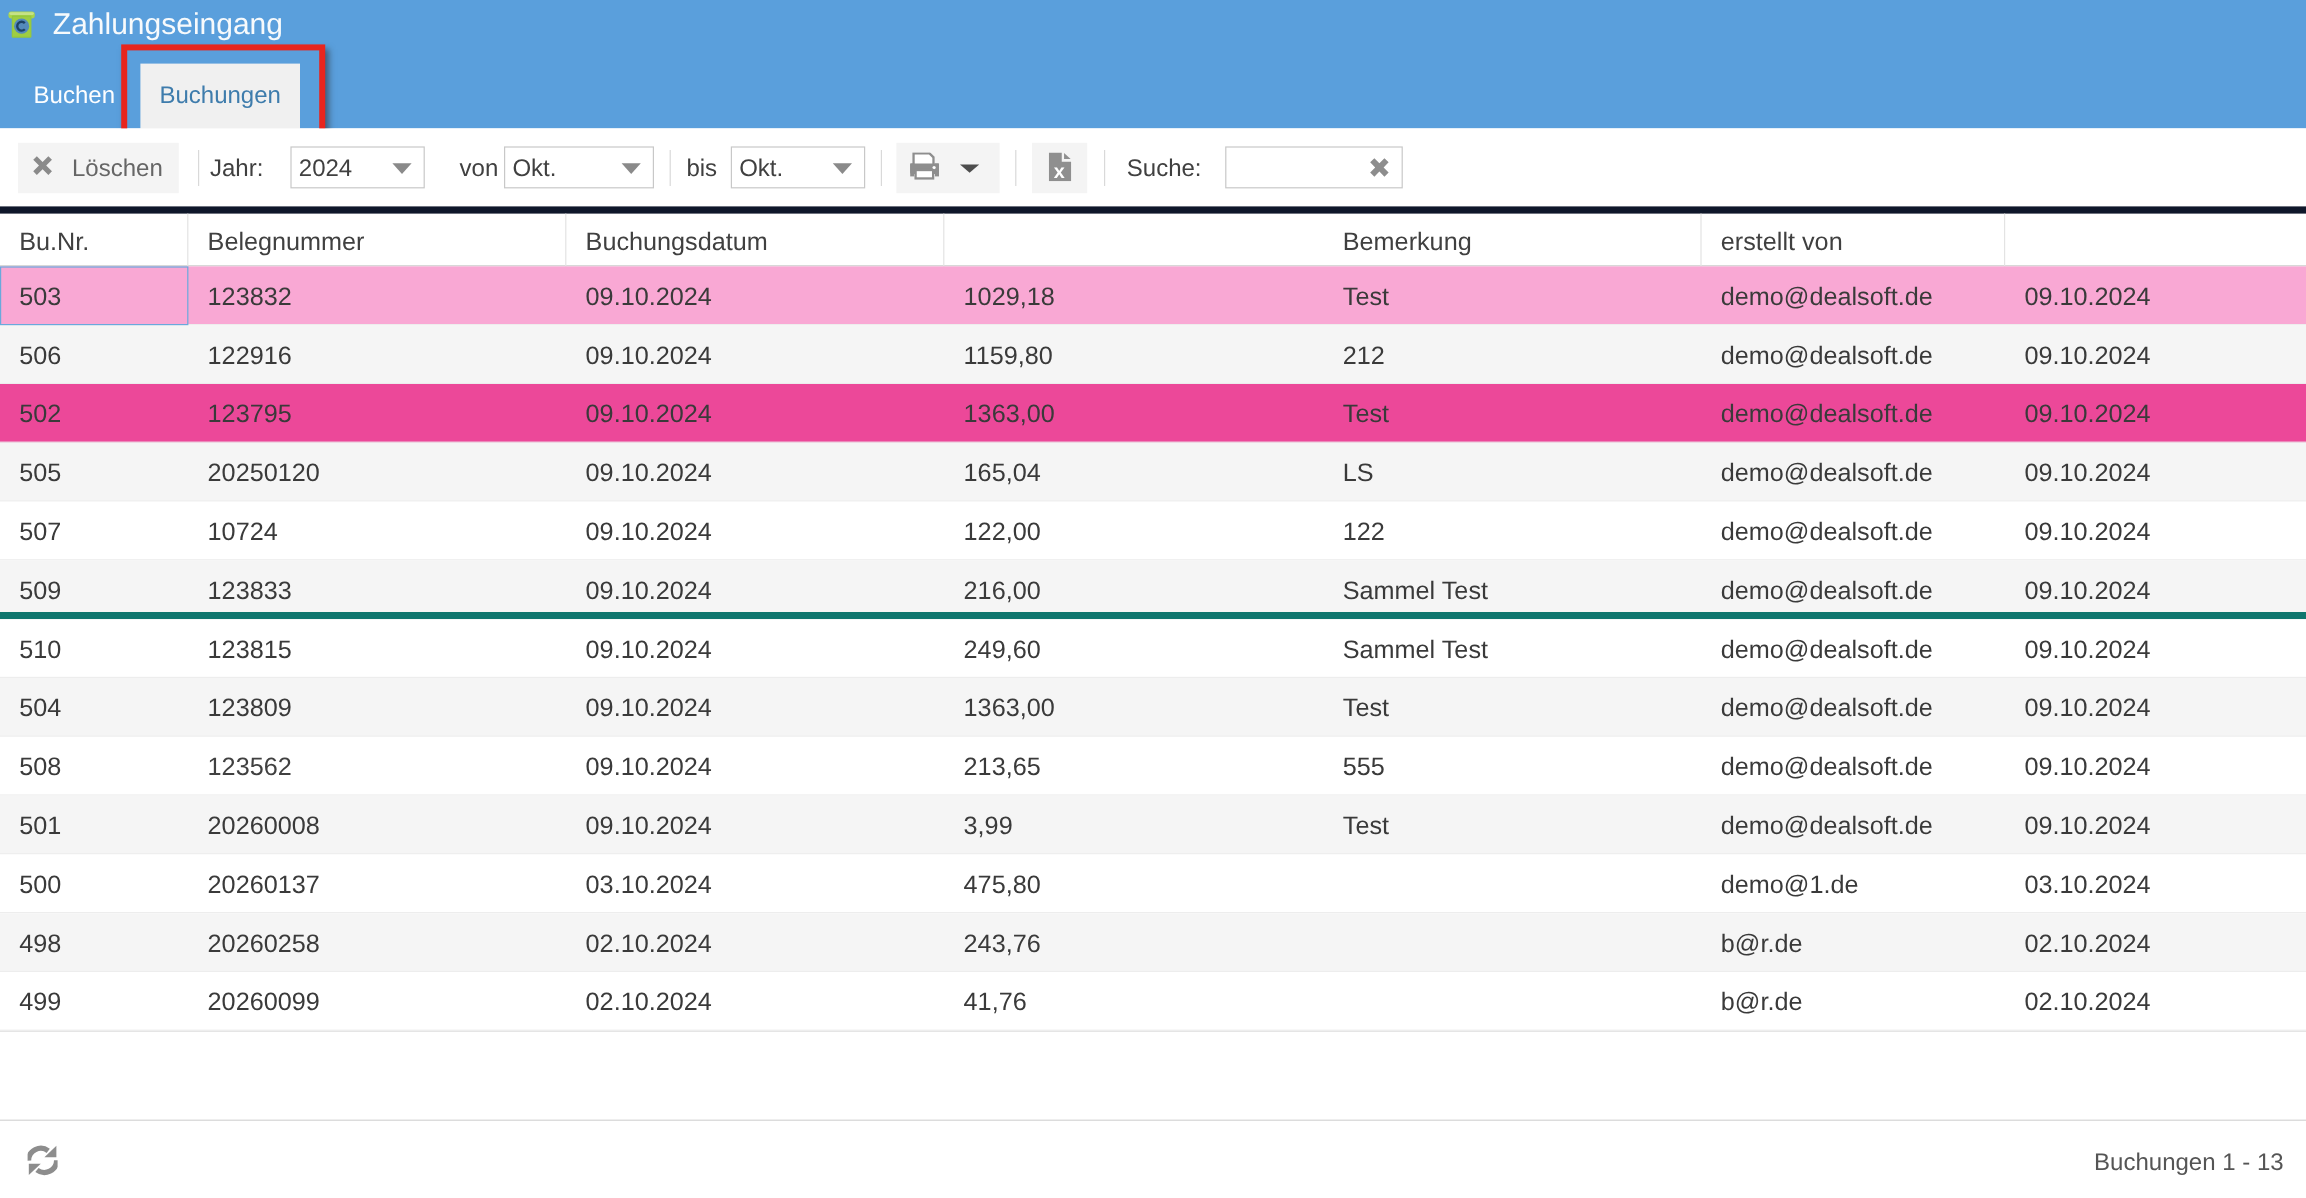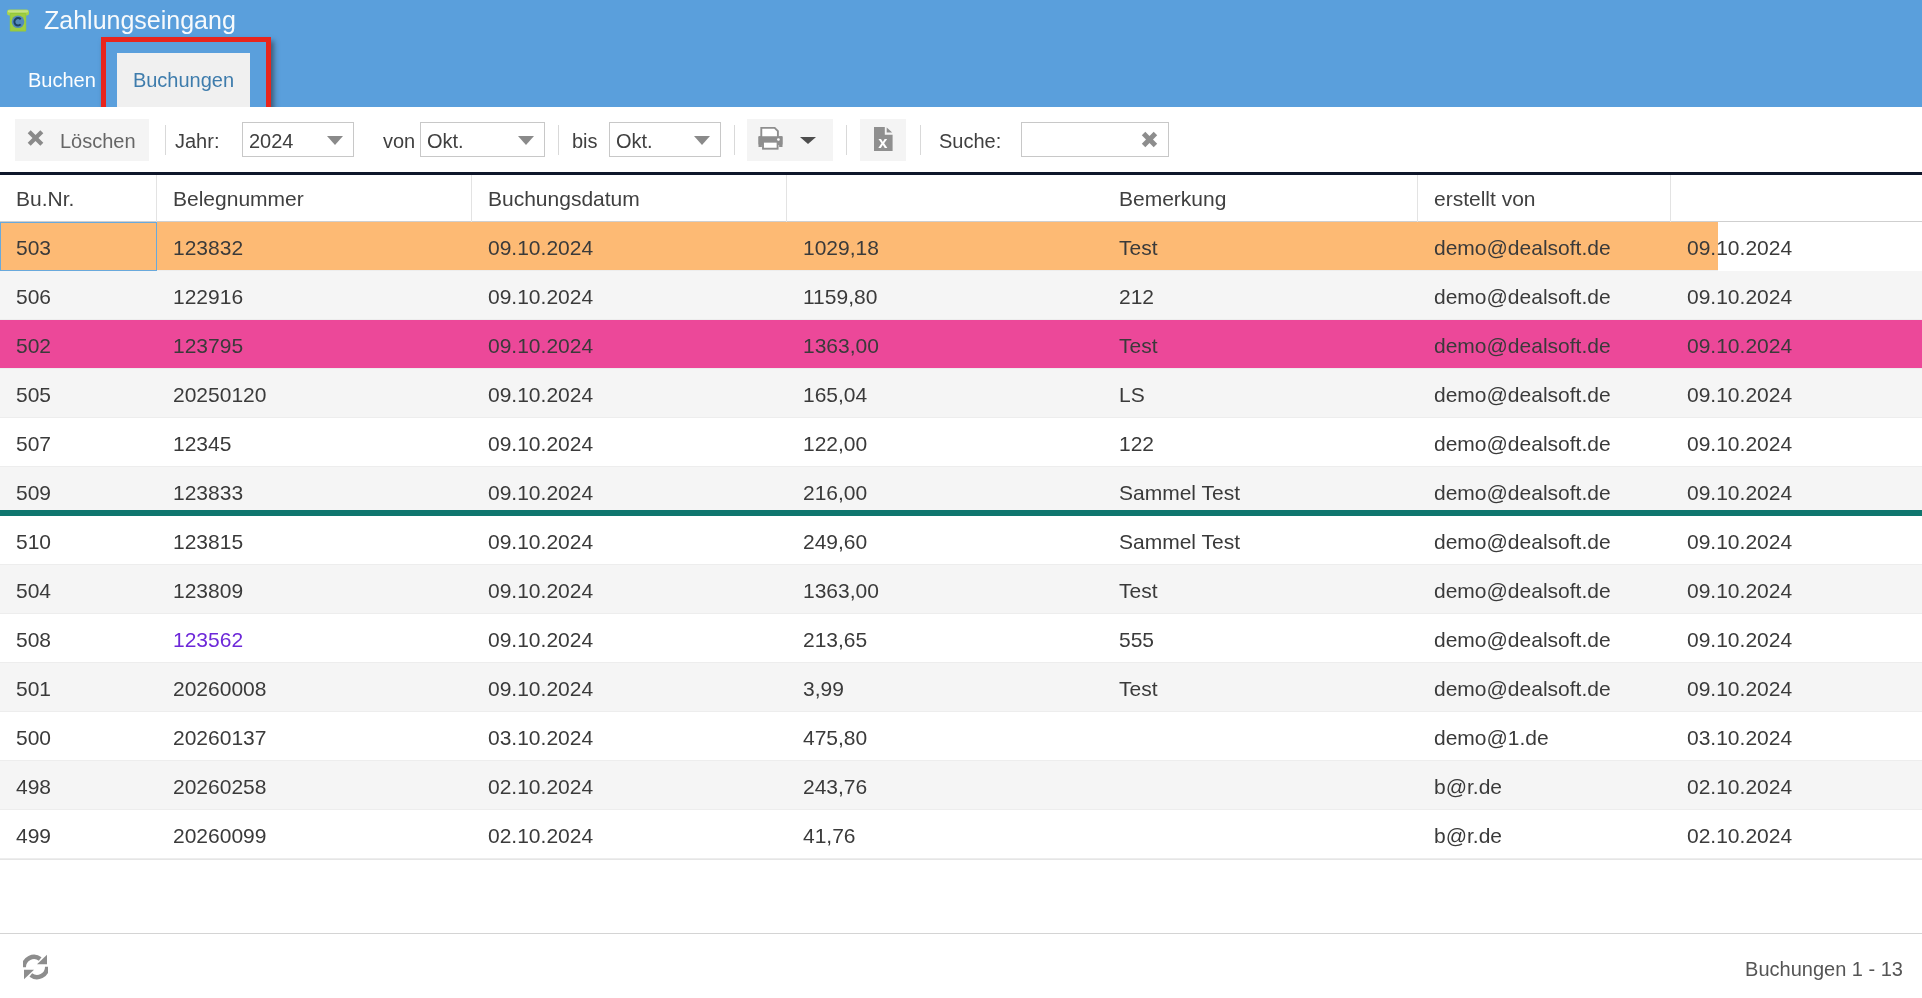--- a/index.html
+++ b/index.html
@@ -86,39 +86,39 @@
     <text x="4.2" y="21" font-size="16.5" fill="#fff" font-family="Liberation Sans" font-weight="bold">x</text>
   </svg>
   <div class="tsep" style="left:920px;"></div>
   <div class="tlabel" style="left:939px;">Suche:</div>
   <div class="combo" style="left:1021px; width:148px;"></div>
   <svg class="abs" style="left:1141px; top:24px;" width="17" height="17" viewBox="0 0 17 17">
     <path d="M4.3 0.8 L8.5 5 L12.7 0.8 L16.2 4.3 L12 8.5 L16.2 12.7 L12.7 16.2 L8.5 12 L4.3 16.2 L0.8 12.7 L5 8.5 L0.8 4.3 Z" fill="#8d8d8d"></path>
   </svg>
 </div>
 
-<div id="tablehead" class="abs" style="left:0; top:172px; width:1922px; height:50px; border-top:3px solid #0f172a; border-bottom:1px solid #cfcfcf; background:#fff;">
+<div id="tablehead" class="abs" style="left:0; top:172px; width:1922px; height:50px; border-top:6px solid #0f172a; border-bottom:1px solid #cfcfcf; background:#fff;">
     <div style="position:absolute; left:0px; top:0; width:157px; height:49px; border-right:1px solid #e3e3e3;">
       <span style="position:absolute; left:16px; top:12px; font-size:21px; color:#404040; white-space:nowrap;">Bu.Nr.</span>
     </div>
     <div style="position:absolute; left:157px; top:0; width:315px; height:49px; border-right:1px solid #e3e3e3;">
       <span style="position:absolute; left:16px; top:12px; font-size:21px; color:#404040; white-space:nowrap;">Belegnummer</span>
     </div>
     <div style="position:absolute; left:472px; top:0; width:315px; height:49px; border-right:1px solid #e3e3e3;">
       <span style="position:absolute; left:16px; top:12px; font-size:21px; color:#404040; white-space:nowrap;">Buchungsdatum</span>
     </div>
     <div style="position:absolute; left:1103px; top:0; width:315px; height:49px; border-right:1px solid #e3e3e3;">
       <span style="position:absolute; left:16px; top:12px; font-size:21px; color:#404040; white-space:nowrap;">Bemerkung</span>
     </div>
     <div style="position:absolute; left:1418px; top:0; width:253px; height:49px; border-right:1px solid #e3e3e3;">
       <span style="position:absolute; left:16px; top:12px; font-size:21px; color:#404040; white-space:nowrap;">erstellt von</span>
     </div>
   </div>
 <div id="tbl" class="abs" style="left:0; top:172px; width:1922px;">
-    <div style="position:absolute; left:0; top:50px; width:1718px; height:49px; background:#fdba74; border-bottom:1px solid #ededed;">
+    <div style="position:absolute; left:0; top:50px; width:1922px; height:49px; background:#f9a8d4; border-bottom:1px solid #ededed;">
       <span style="position:absolute; left:16px; top:14px; font-size:21px; color:#3a3a3a; white-space:nowrap;">503</span>
       <span style="position:absolute; left:173px; top:14px; font-size:21px; color:#3a3a3a; white-space:nowrap;">123832</span>
       <span style="position:absolute; left:488px; top:14px; font-size:21px; color:#3a3a3a; white-space:nowrap;">09.10.2024</span>
       <span style="position:absolute; left:803px; top:14px; font-size:21px; color:#3a3a3a; white-space:nowrap;">1029,18</span>
       <span style="position:absolute; left:1119px; top:14px; font-size:21px; color:#3a3a3a; white-space:nowrap;">Test</span>
       <span style="position:absolute; left:1434px; top:14px; font-size:21px; color:#3a3a3a; white-space:nowrap;">demo@dealsoft.de</span>
       <span style="position:absolute; left:1687px; top:14px; font-size:21px; color:#3a3a3a; white-space:nowrap;">09.10.2024</span>
     </div>
     <div style="position:absolute; left:0; top:99px; width:1922px; height:49px; background:#f5f5f5; border-bottom:1px solid #ededed;">
       <span style="position:absolute; left:16px; top:14px; font-size:21px; color:#3a3a3a; white-space:nowrap;">506</span>
@@ -142,21 +142,21 @@
       <span style="position:absolute; left:16px; top:14px; font-size:21px; color:#3a3a3a; white-space:nowrap;">505</span>
       <span style="position:absolute; left:173px; top:14px; font-size:21px; color:#3a3a3a; white-space:nowrap;">20250120</span>
       <span style="position:absolute; left:488px; top:14px; font-size:21px; color:#3a3a3a; white-space:nowrap;">09.10.2024</span>
       <span style="position:absolute; left:803px; top:14px; font-size:21px; color:#3a3a3a; white-space:nowrap;">165,04</span>
       <span style="position:absolute; left:1119px; top:14px; font-size:21px; color:#3a3a3a; white-space:nowrap;">LS</span>
       <span style="position:absolute; left:1434px; top:14px; font-size:21px; color:#3a3a3a; white-space:nowrap;">demo@dealsoft.de</span>
       <span style="position:absolute; left:1687px; top:14px; font-size:21px; color:#3a3a3a; white-space:nowrap;">09.10.2024</span>
     </div>
     <div style="position:absolute; left:0; top:246px; width:1922px; height:49px; background:#fff; border-bottom:1px solid #ededed;">
       <span style="position:absolute; left:16px; top:14px; font-size:21px; color:#3a3a3a; white-space:nowrap;">507</span>
-      <span style="position:absolute; left:173px; top:14px; font-size:21px; color:#3a3a3a; white-space:nowrap;">12345</span>
+      <span style="position:absolute; left:173px; top:14px; font-size:21px; color:#3a3a3a; white-space:nowrap;">10724</span>
       <span style="position:absolute; left:488px; top:14px; font-size:21px; color:#3a3a3a; white-space:nowrap;">09.10.2024</span>
       <span style="position:absolute; left:803px; top:14px; font-size:21px; color:#3a3a3a; white-space:nowrap;">122,00</span>
       <span style="position:absolute; left:1119px; top:14px; font-size:21px; color:#3a3a3a; white-space:nowrap;">122</span>
       <span style="position:absolute; left:1434px; top:14px; font-size:21px; color:#3a3a3a; white-space:nowrap;">demo@dealsoft.de</span>
       <span style="position:absolute; left:1687px; top:14px; font-size:21px; color:#3a3a3a; white-space:nowrap;">09.10.2024</span>
     </div>
     <div style="position:absolute; left:0; top:295px; width:1922px; height:49px; background:#f5f5f5; border-bottom:6px solid #0f766e;">
       <span style="position:absolute; left:16px; top:14px; font-size:21px; color:#3a3a3a; white-space:nowrap;">509</span>
       <span style="position:absolute; left:173px; top:14px; font-size:21px; color:#3a3a3a; white-space:nowrap;">123833</span>
       <span style="position:absolute; left:488px; top:14px; font-size:21px; color:#3a3a3a; white-space:nowrap;">09.10.2024</span>
@@ -178,21 +178,21 @@
       <span style="position:absolute; left:16px; top:14px; font-size:21px; color:#3a3a3a; white-space:nowrap;">504</span>
       <span style="position:absolute; left:173px; top:14px; font-size:21px; color:#3a3a3a; white-space:nowrap;">123809</span>
       <span style="position:absolute; left:488px; top:14px; font-size:21px; color:#3a3a3a; white-space:nowrap;">09.10.2024</span>
       <span style="position:absolute; left:803px; top:14px; font-size:21px; color:#3a3a3a; white-space:nowrap;">1363,00</span>
       <span style="position:absolute; left:1119px; top:14px; font-size:21px; color:#3a3a3a; white-space:nowrap;">Test</span>
       <span style="position:absolute; left:1434px; top:14px; font-size:21px; color:#3a3a3a; white-space:nowrap;">demo@dealsoft.de</span>
       <span style="position:absolute; left:1687px; top:14px; font-size:21px; color:#3a3a3a; white-space:nowrap;">09.10.2024</span>
     </div>
     <div style="position:absolute; left:0; top:442px; width:1922px; height:49px; background:#fff; border-bottom:1px solid #ededed;">
       <span style="position:absolute; left:16px; top:14px; font-size:21px; color:#3a3a3a; white-space:nowrap;">508</span>
-      <span style="position:absolute; left:173px; top:14px; font-size:21px; color:#6d28d9; white-space:nowrap;">123562</span>
+      <span style="position:absolute; left:173px; top:14px; font-size:21px; color:#404040; white-space:nowrap;">123562</span>
       <span style="position:absolute; left:488px; top:14px; font-size:21px; color:#3a3a3a; white-space:nowrap;">09.10.2024</span>
       <span style="position:absolute; left:803px; top:14px; font-size:21px; color:#3a3a3a; white-space:nowrap;">213,65</span>
       <span style="position:absolute; left:1119px; top:14px; font-size:21px; color:#3a3a3a; white-space:nowrap;">555</span>
       <span style="position:absolute; left:1434px; top:14px; font-size:21px; color:#3a3a3a; white-space:nowrap;">demo@dealsoft.de</span>
       <span style="position:absolute; left:1687px; top:14px; font-size:21px; color:#3a3a3a; white-space:nowrap;">09.10.2024</span>
     </div>
     <div style="position:absolute; left:0; top:491px; width:1922px; height:49px; background:#f5f5f5; border-bottom:1px solid #ededed;">
       <span style="position:absolute; left:16px; top:14px; font-size:21px; color:#3a3a3a; white-space:nowrap;">501</span>
       <span style="position:absolute; left:173px; top:14px; font-size:21px; color:#3a3a3a; white-space:nowrap;">20260008</span>
       <span style="position:absolute; left:488px; top:14px; font-size:21px; color:#3a3a3a; white-space:nowrap;">09.10.2024</span>

